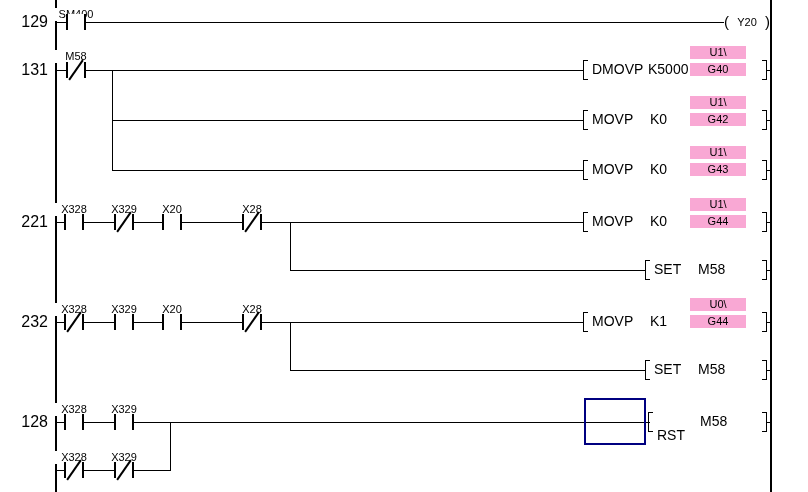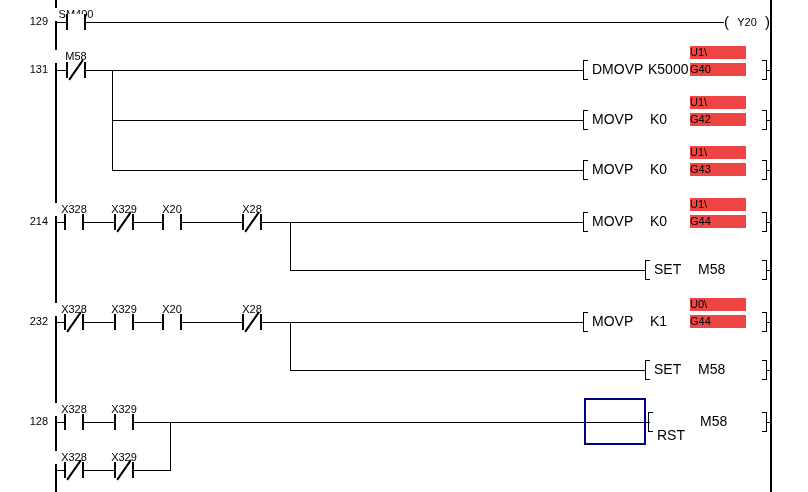--- a/index.html
+++ b/index.html
@@ -5,37 +5,37 @@
   * { margin:0; padding:0; box-sizing:border-box; }
   html,body { background:#ffffff; }
   body { font-family:"Liberation Sans", sans-serif; }
   .canvas { position:relative; width:808px; height:492px; background:#fff; overflow:hidden; }
 
   .hline { position:absolute; height:1px; background:#000; }
   .vline { position:absolute; width:1px; background:#000; }
   .rail  { position:absolute; width:2px; background:#000; }
 
   .rung-no { position:absolute; left:6px; width:42px; text-align:right;
-             font-size:11px; line-height:13px; color:#000; }
+             font-size:16px; line-height:13px; color:#000; }
 
   .contact { position:absolute; width:20px; height:16px; background:#fff; }
   .contact::before, .contact::after { content:""; position:absolute; top:0; bottom:0;
              width:2px; background:#000; }
   .contact::before { left:0; }
   .contact::after  { right:0; }
   .slash { position:absolute; left:9px; top:-4px; width:2px; height:24px;
            background:#000; transform:rotate(35deg); }
 
   .clabel { position:absolute; width:44px; text-align:center;
             font-size:11px; line-height:13px; color:#000; background:#fff; }
 
   .itext { position:absolute; font-size:14px; line-height:13px; color:#000;
            white-space:pre; background:#fff; }
-  .dev   { position:absolute; width:56px; text-align:left; font-size:11px;
-           line-height:13px; color:#000; background:#ef4444; }
+  .dev   { position:absolute; width:56px; text-align:center; font-size:11px;
+           line-height:13px; color:#000; background:#f9a8d4; }
 
   .bro { position:absolute; width:5px; height:20px;
          border-left:1px solid #000; border-top:1px solid #000; border-bottom:1px solid #000; }
   .brc { position:absolute; width:5px; height:20px;
          border-right:1px solid #000; border-top:1px solid #000; border-bottom:1px solid #000; }
 
   .coil { position:absolute; left:724px; top:14px; width:46px; height:16px;
           display:flex; align-items:center; justify-content:space-between;
           background:#fff; color:#000; }
   .coil .paren { font-size:15px; line-height:16px; }
@@ -46,21 +46,21 @@
 </head>
 <body>
 
 <div class="canvas">
 
   <div class="rail" style="left:55px; top:0; height:492px"></div>
   <div class="rail" style="left:770px; top:0; height:492px"></div>
 
   <div class="rung-no" style="top:15px">129</div>
   <div class="rung-no" style="top:63px">131</div>
-  <div class="rung-no" style="top:215px">214</div>
+  <div class="rung-no" style="top:215px">221</div>
   <div class="rung-no" style="top:315px">232</div>
   <div class="rung-no" style="top:415px">128</div>
 
   <div class="hline" style="left:55px;  top:22px;  width:715px"></div>
   <div class="hline" style="left:55px;  top:70px;  width:528px"></div>
   <div class="hline" style="left:112px; top:120px; width:471px"></div>
   <div class="hline" style="left:112px; top:170px; width:471px"></div>
   <div class="hline" style="left:55px;  top:222px; width:528px"></div>
   <div class="hline" style="left:290px; top:270px; width:355px"></div>
   <div class="hline" style="left:55px;  top:322px; width:528px"></div>

